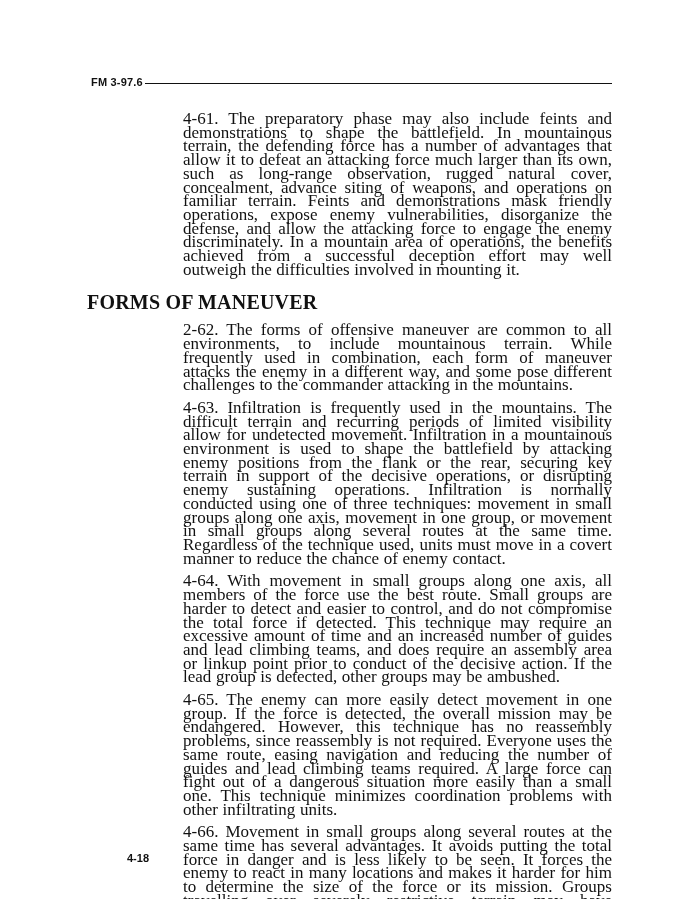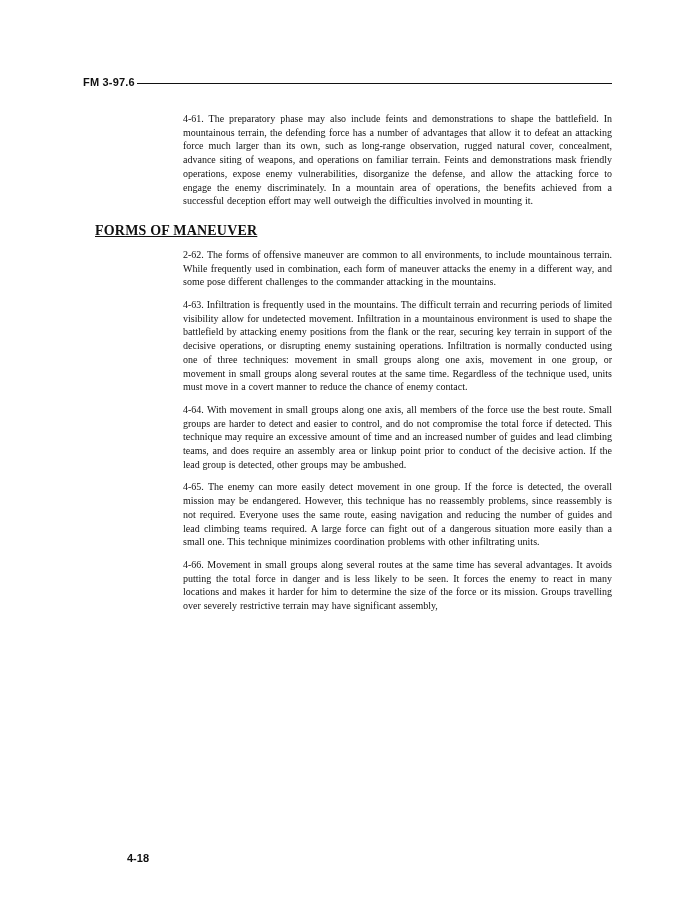--- a/index.html
+++ b/index.html
@@ -24,47 +24,47 @@
     width: 529px;
     display: flex;
     align-items: baseline;
   }
   .doc-id {
     font-family: "Liberation Sans", sans-serif;
     font-weight: bold;
     font-size: 11px;
     letter-spacing: 0.2px;
     white-space: nowrap;
+    margin-left: 8px;
   }
   .header-rule {
     flex: 1 1 auto;
     border-bottom: 1.6px solid #111111;
     margin-left: 2px;
     transform: translateY(-2px);
   }
   .content {
     position: absolute;
     left: 83px;
     top: 112px;
     width: 529px;
   }
   .paragraph {
     margin: 0 0 9px 100px;
-    font-size: 10px;
+    font-size: 17px;
     line-height: 13.7px;
     text-align: justify;
     word-spacing: 0.4px;
   }
   .section-heading {
     font-family: "Liberation Serif", serif;
     font-weight: bold;
-    font-size: 14px;
+    font-size: 20px;
     letter-spacing: 0.2px;
-    margin: 15px 0 9px 12px;
-    text-decoration: underline;
+    margin: 15px 0 9px 4px;
   }
   .subsection-heading {
     font-family: "Liberation Serif", serif;
     font-weight: bold;
     font-size: 11.8px;
     letter-spacing: 0.2px;
     margin: 15px 0 9px 0;
   }
   .running-footer {
     position: absolute;

